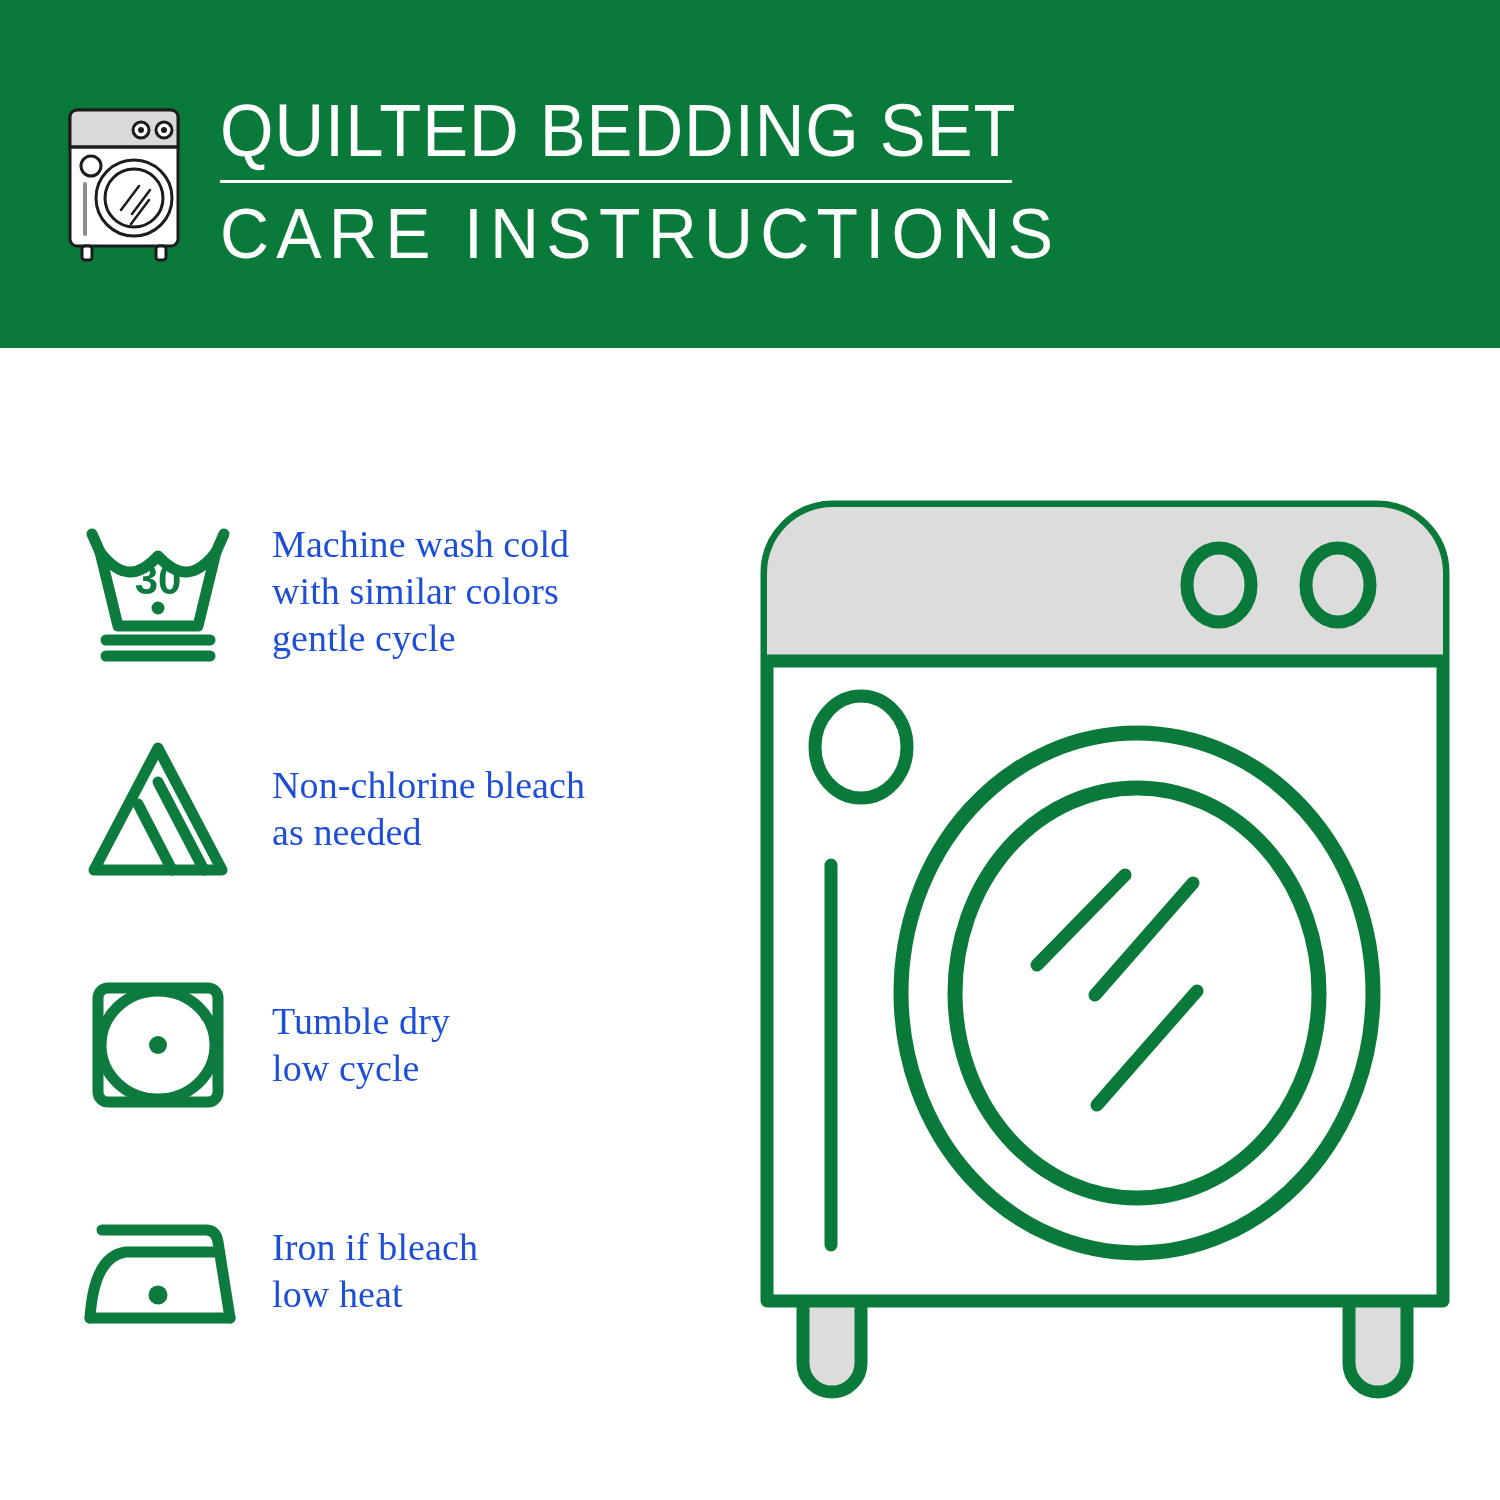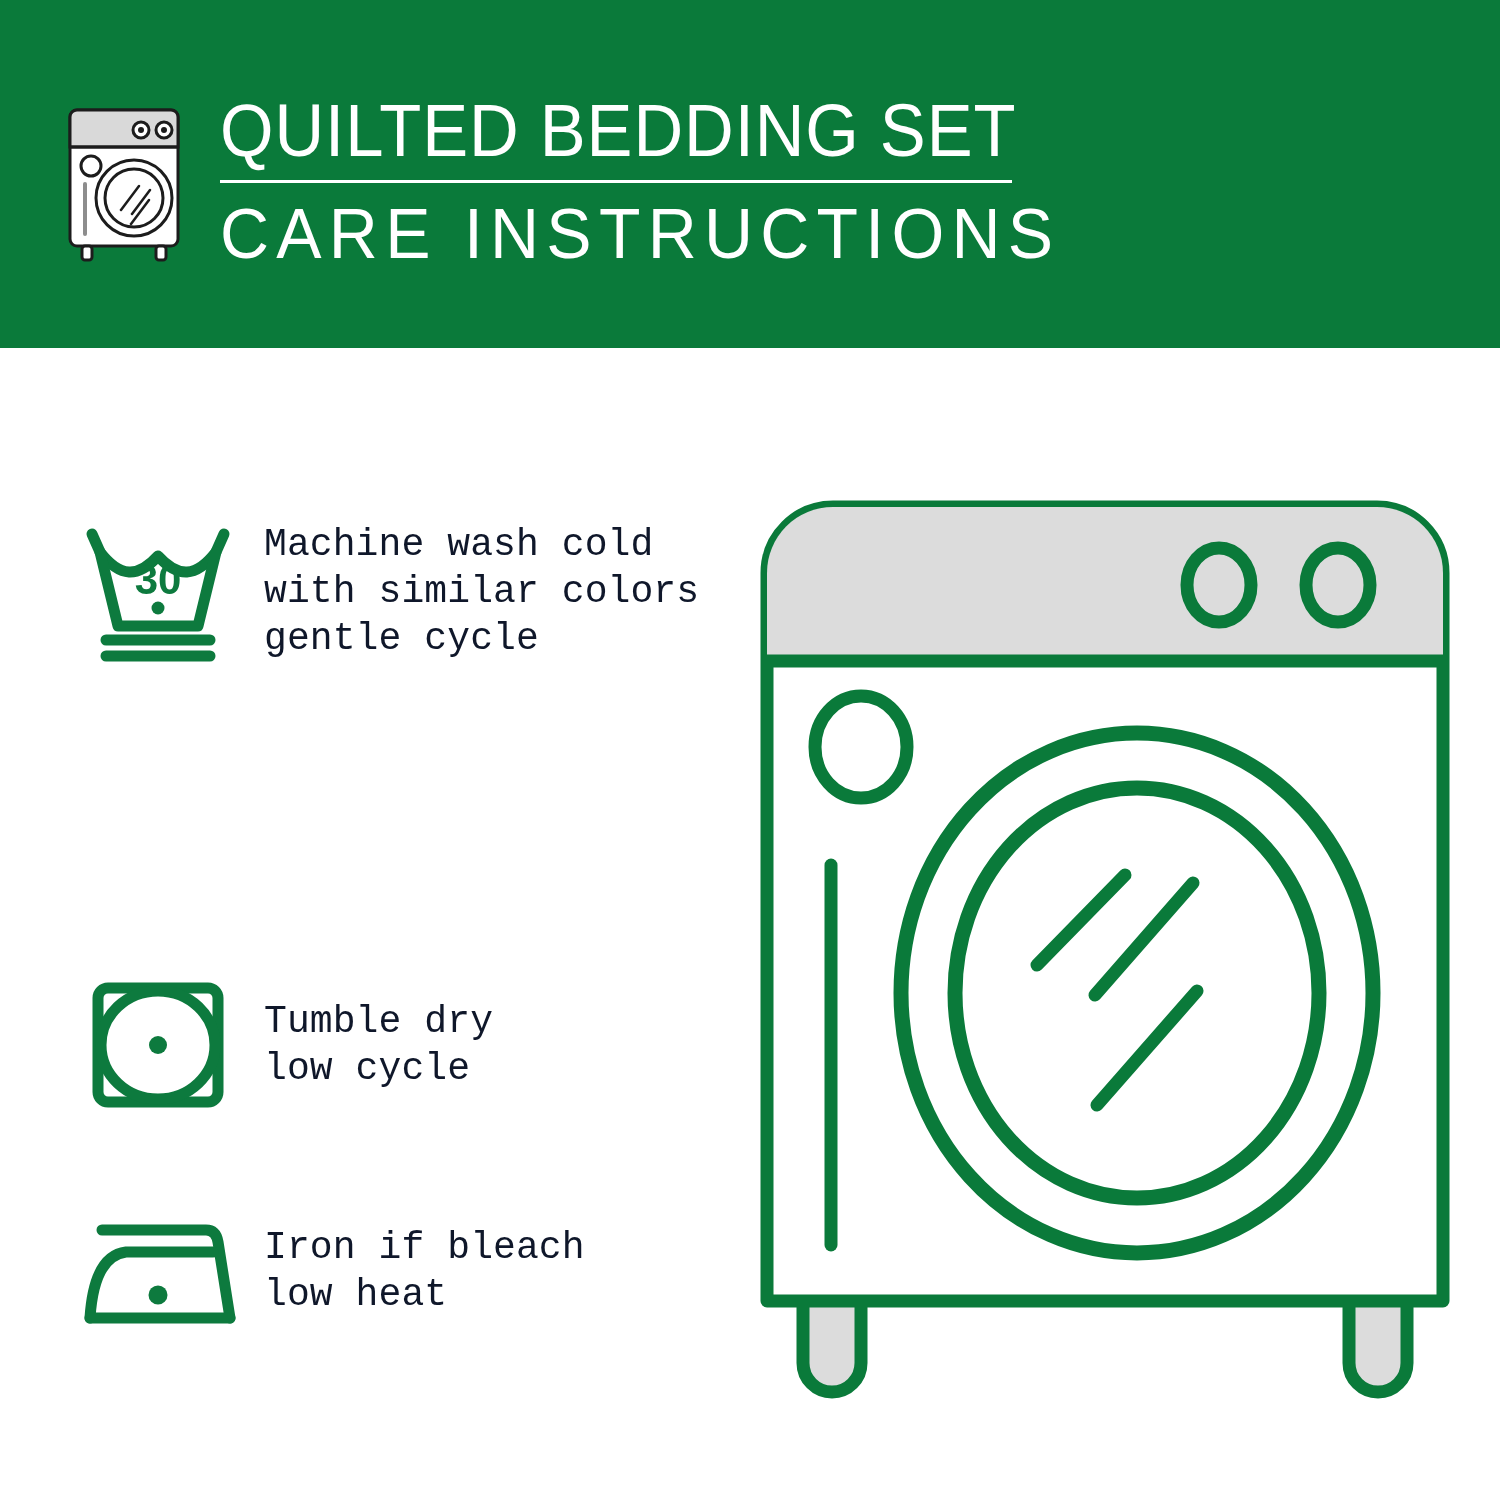--- a/index.html
+++ b/index.html
@@ -99,25 +99,25 @@
   .care-row.r3 { top: 848px; }
 
   .care-symbol {
     width: 172px;
     flex: 0 0 172px;
     display: flex;
     align-items: center;
     justify-content: flex-start;
   }
   .care-label {
-    margin-left: 20px;
-    font-family: Liberation Mono, monospace;
+    margin-left: 28px;
+    font-family: Liberation Serif, serif;
     font-size: 38px;
     line-height: 47px;
-    color: #0f172a;
+    color: #1d4ed8;
     letter-spacing: 0.1px;
     white-space: pre-line;
   }
 
   
   .washer-wrap {
     position: absolute;
     left: 745px;
     top: 485px;
     width: 720px;
@@ -183,20 +183,33 @@
           </g>
           <text x="86" y="78" text-anchor="middle" font-family="Liberation Sans, sans-serif" font-size="42" font-weight="bold" fill="#0d7a3e">30</text>
           <circle cx="86" cy="92" r="6.5" fill="#0d7a3e"></circle>
         </svg>
       </div>
       <div class="care-label">Machine wash cold
 with similar colors
 gentle cycle</div>
     </div>
 
+    <div class="care-row r1">
+      <div class="care-symbol">
+        <svg width="172" height="150" viewBox="0 0 172 150">
+          <g fill="none" stroke="#0d7a3e" stroke-width="11" stroke-linecap="round" stroke-linejoin="round">
+            <path d="M86 14 L150 136 L22 136 Z"></path>
+            <path d="M86 48 L132 136"></path>
+            <path d="M66 70 L100 136"></path>
+          </g>
+        </svg>
+      </div>
+      <div class="care-label">Non-chlorine bleach
+as needed</div>
+    </div>
 
     <div class="care-row r2">
       <div class="care-symbol">
         <svg width="172" height="150" viewBox="0 0 172 150">
           <g fill="none" stroke="#0d7a3e" stroke-width="11" stroke-linejoin="round">
             <rect x="26" y="18" width="120" height="114" rx="10" ry="10"></rect>
             <ellipse cx="86" cy="75" rx="57" ry="54"></ellipse>
           </g>
           <circle cx="86" cy="75" r="9" fill="#0d7a3e"></circle>
         </svg>

